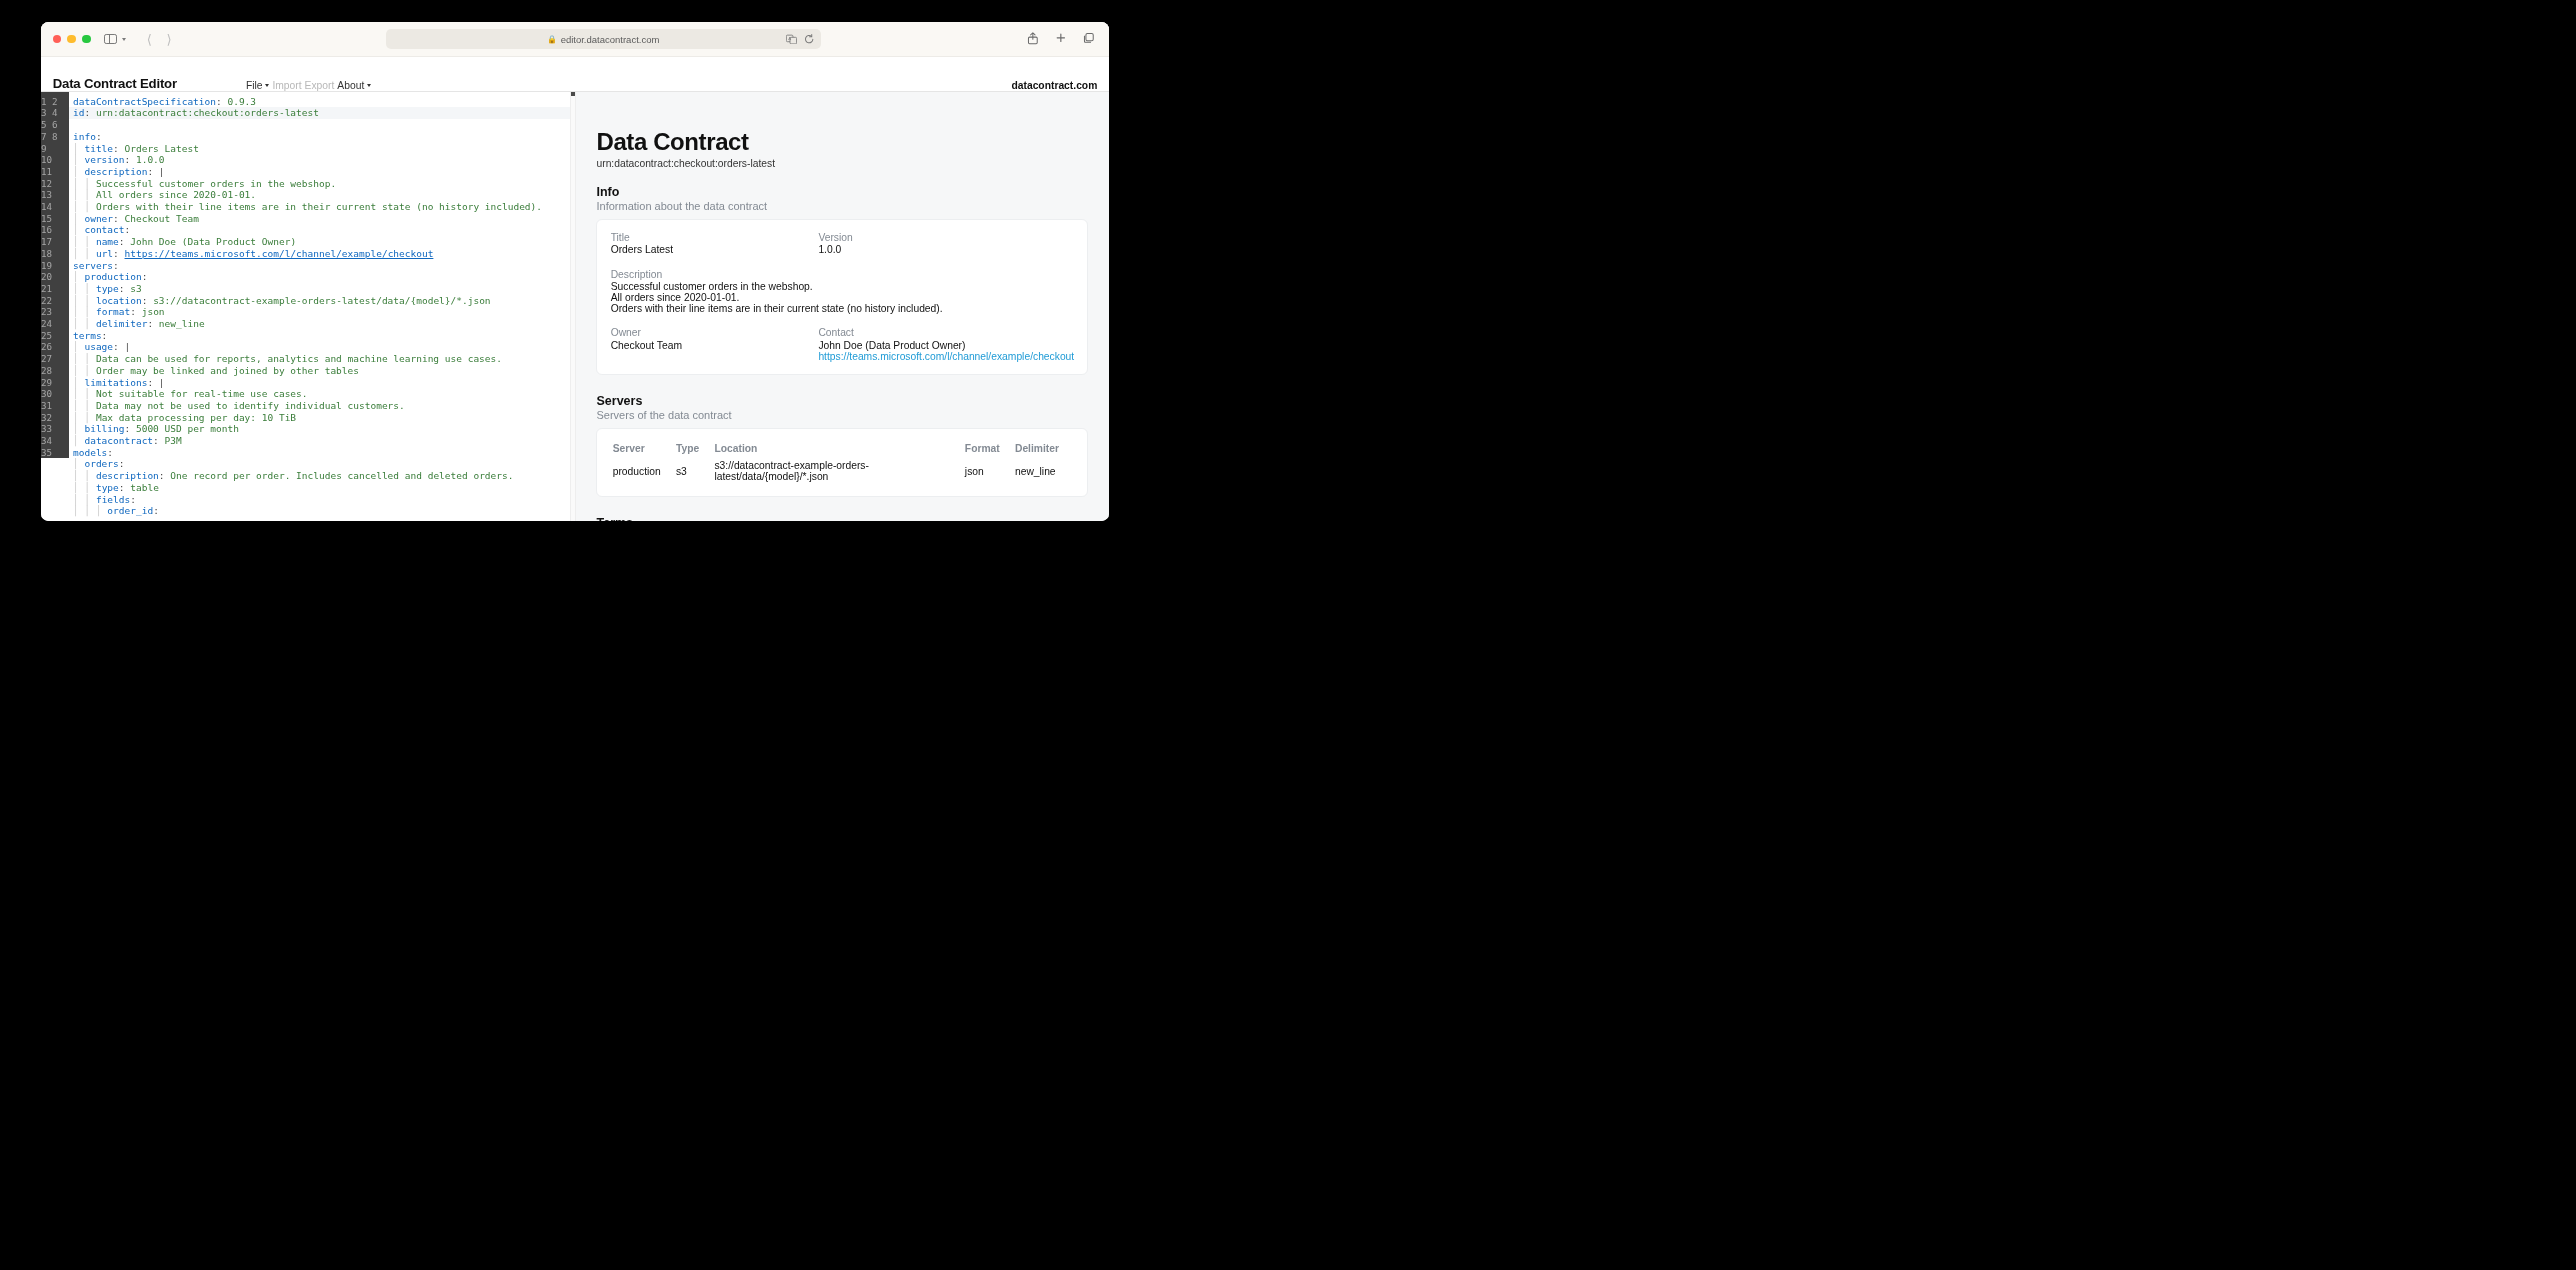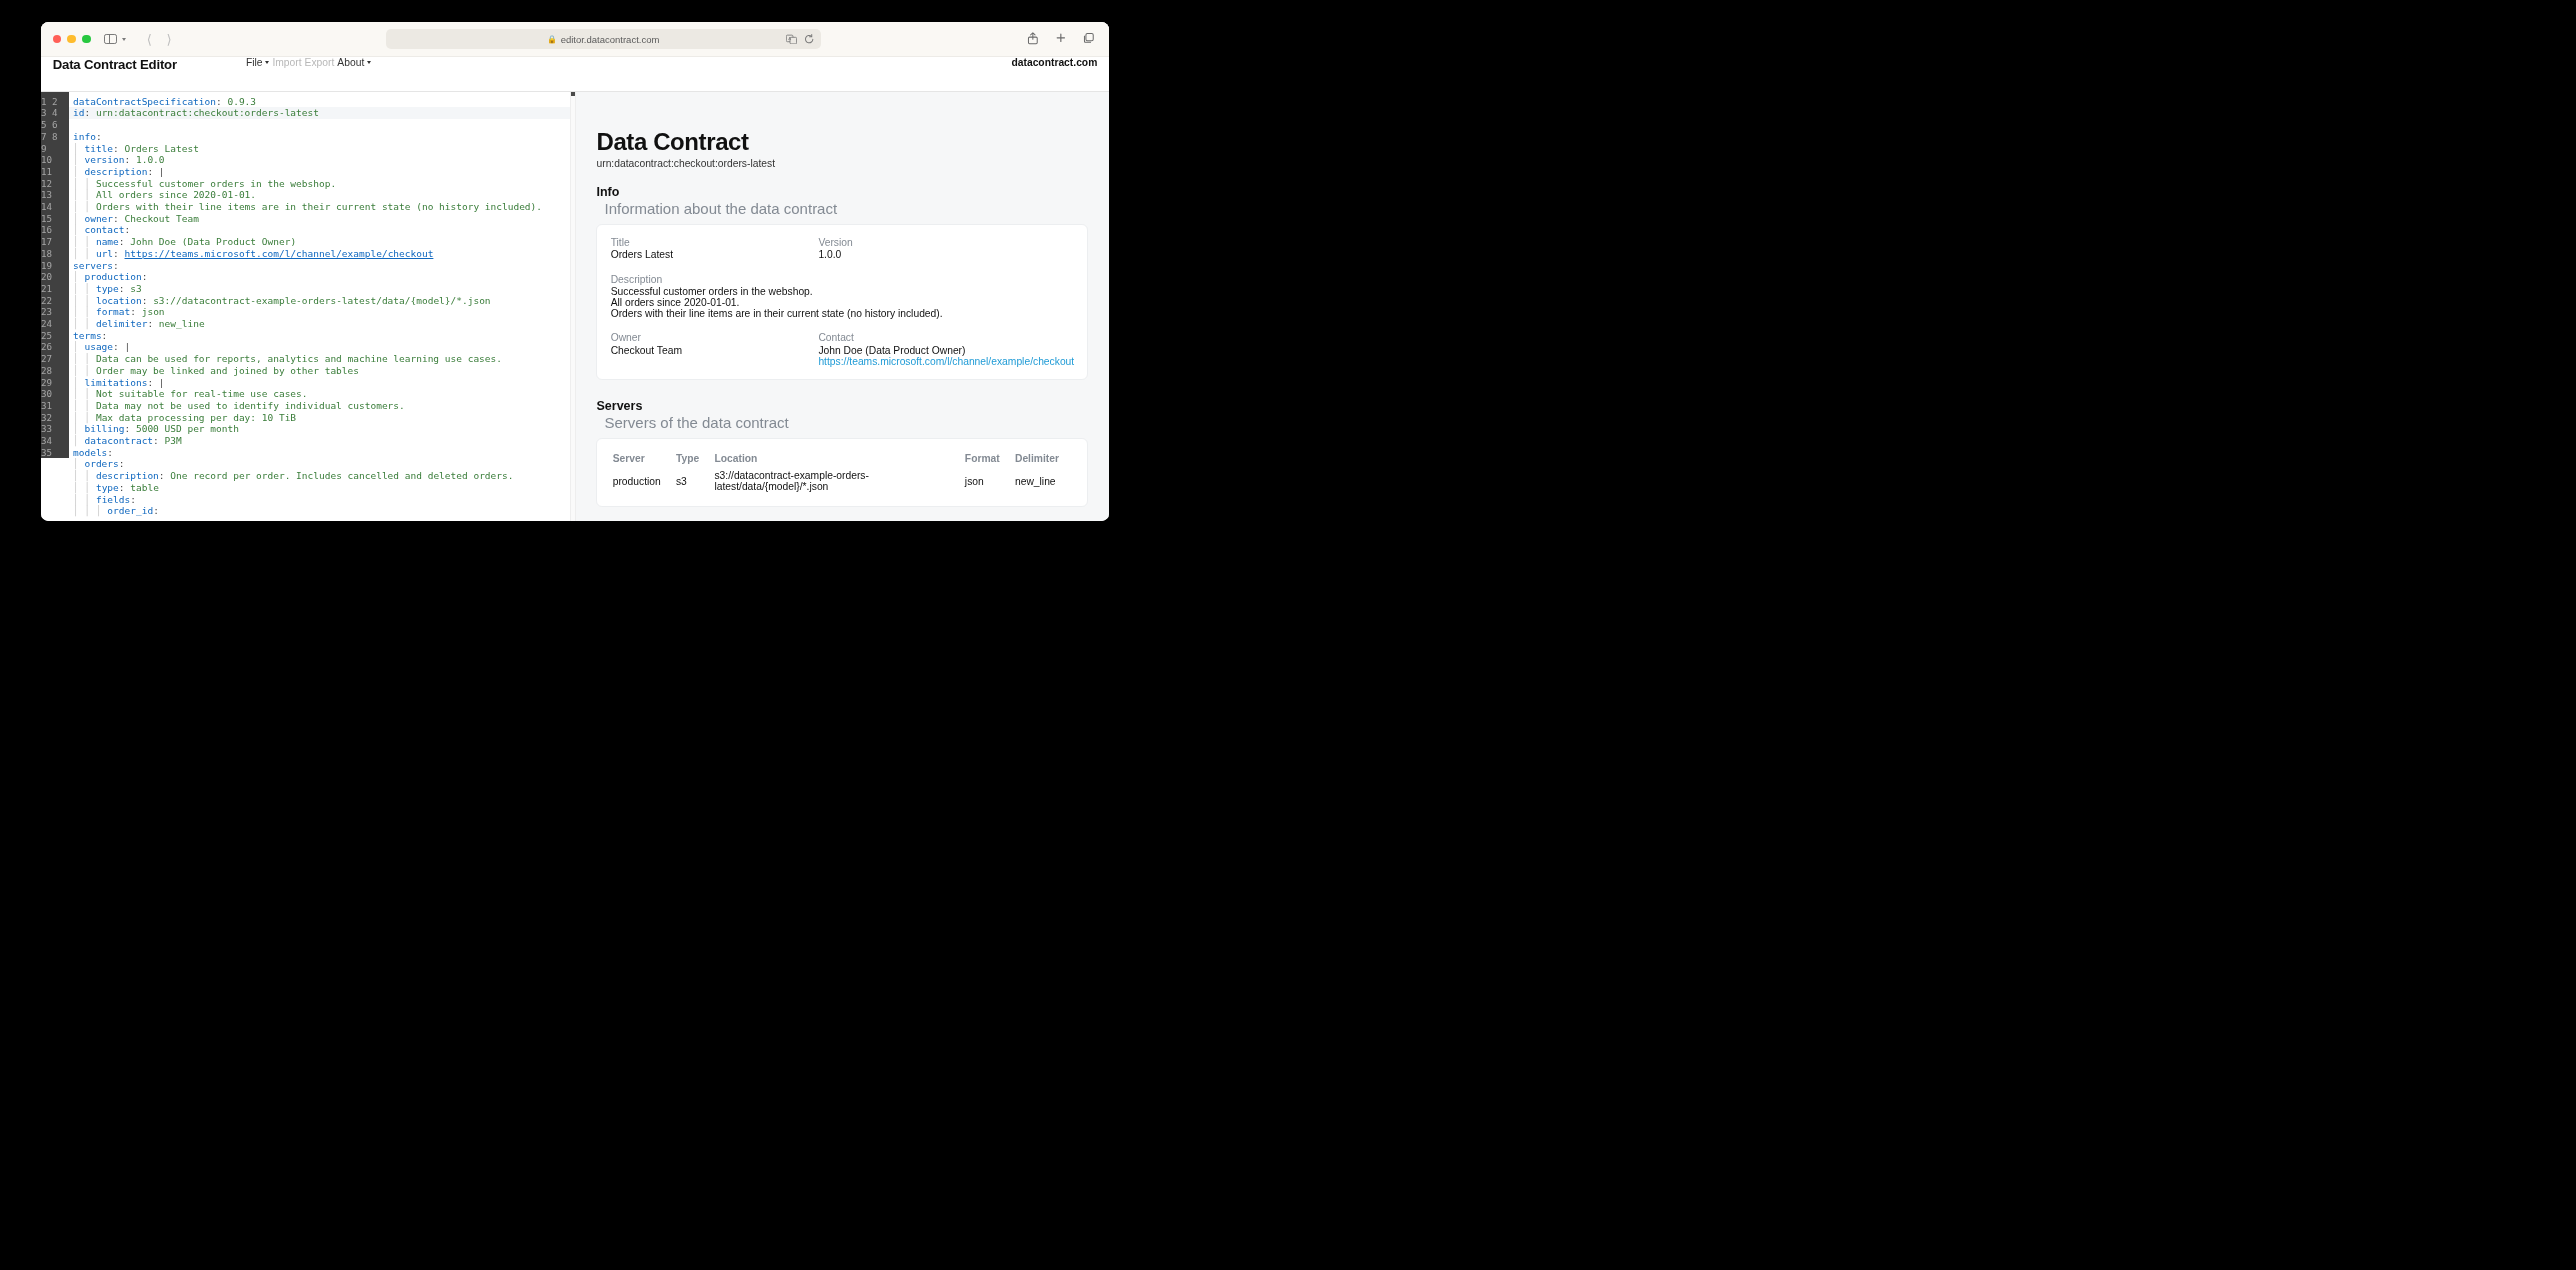--- a/index.html
+++ b/index.html
@@ -53,21 +53,21 @@
 }
 .lock-icon { font-size:8px; margin-right:3.7px; color:#7d7d7d; }
 .addr-right { position:absolute; right:5.9px; display:flex; gap:7.3px; align-items:center; color:#7a7a7a; font-size:10.3px;}
 .toolbar-right { display:flex; gap:16px; margin-left:auto; color:#6a6a6a; font-size:11.7px; padding-right:2.9px;}
 .toolbar-right span { display:inline-flex; }
 .app-header {
   height:35px;
   background:#fff;
   border-bottom:0.7px solid #e5e5e5;
   display:flex;
-  align-items:flex-start;
+  align-items:flex-end;
   padding:0 11.7px;
 }
 .app-title { font-weight:800; font-size:13.2px; color:#111; margin-right:25px; letter-spacing:-0.2px;}
 .menu { display:flex; gap:3px; font-size:10.3px; color:#333;padding-left:44px; }
 .menu-item { display:flex; align-items:center; gap:2.9px; cursor:pointer; }
 .menu-item.disabled { color:#b8b8b8; }
 .chev-sm { width:0; height:0; border-left:2.9px solid transparent; border-right:2.9px solid transparent; border-top:3.7px solid currentColor; }
 .site-link { margin-left:auto; font-weight:700; font-size:10.3px; color:#111; }
 .content { display:flex; height:calc(100% - 69px); }
 .editor { width:529px; background:#fff; overflow:hidden; font-family: ui-monospace,SFMono-Regular,Menlo,monospace; font-size:9.5px; line-height:11.7px; position:relative;}
@@ -78,21 +78,21 @@
 .code { margin-left:32px; padding-top:3.7px; white-space:pre; color:#4a4a4a; }
 .code .key { color:#1068bf; }
 .code .str { color:#3a7d3a; }
 .code .num { color:#3a7d3a; }
 .code .ind { color:#c9c9c9; }
 .code .url { color:#1068bf; text-decoration:underline; }
 .code .active-line { background:#f4f6f8; display:block; margin-left:-32px; padding-left:32px; width:calc(100% + 32px); box-shadow: inset 1.5px 0 0 #d0d5da; }
 .preview h1 { font-size:24px; font-weight:800; color:#111; letter-spacing:-0.4px;margin-top:20px; }
 .preview .sub { font-size:10.3px; color:#333; margin-top:1.5px; margin-bottom:16px; }
 .preview h2 { font-size:12.5px; font-weight:700; color:#111; margin-bottom:1.5px; }
-.preview .sect-sub { font-size:15px; color:#838a93; margin-bottom:7.3px;margin-left:8px; }
+.preview .sect-sub { font-size:11px; color:#838a93; margin-bottom:7.3px; }
 .card { background:#fff; border:0.7px solid #eceef0; border-radius:5.9px; padding:11.7px 13.2px; margin-bottom:19px; }
 .info-grid { display:grid; grid-template-columns: 1fr 1fr; gap:13.2px 17.6px; }
 .field-label { font-size:10.3px; color:#838a93; margin-bottom:1.5px; }
 .field-val { font-size:10.3px; color:#111; }
 .field-val a { color:#1f9bd6; text-decoration:none; }
 .desc-full { grid-column: 1 / -1; }
 .server-table { font-size:10.3px; }
 .server-table th { text-align:left; font-weight:700; color:#838a93; padding:0 13.2px 4.4px 0; }
 .server-table td { color:#111; padding:0 13.2px 0 0; }
 svg { display:block; }

